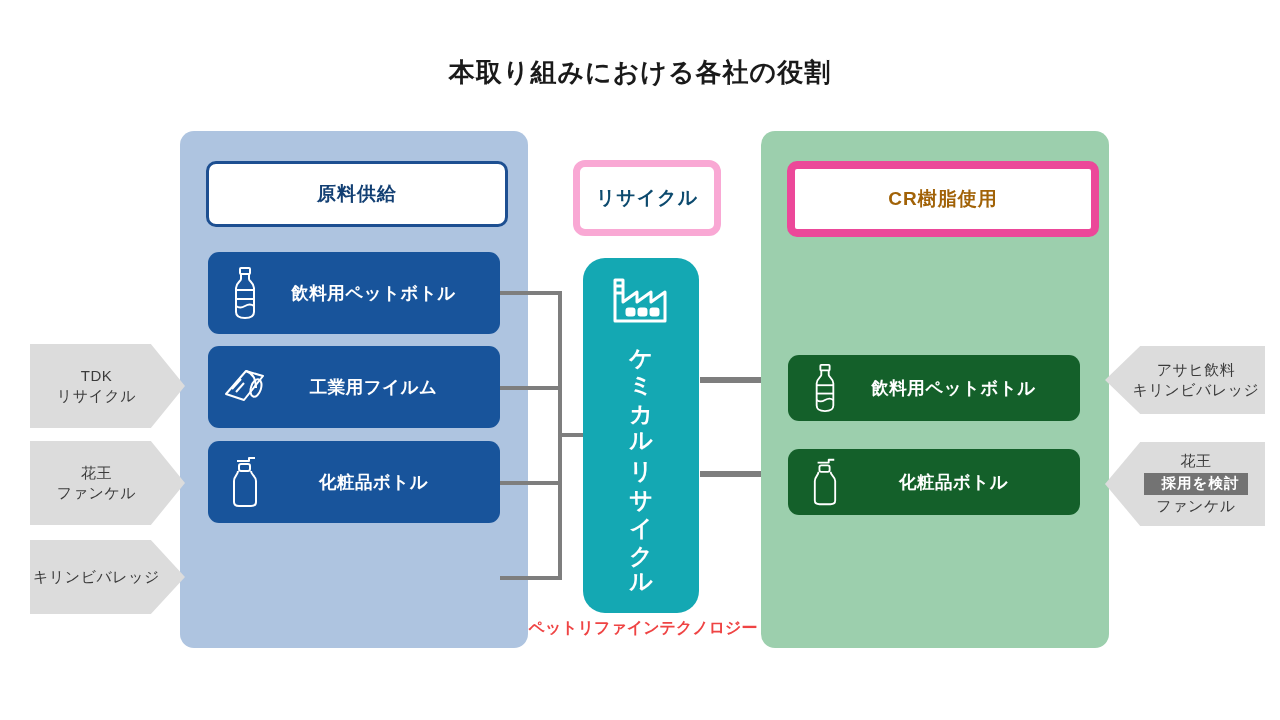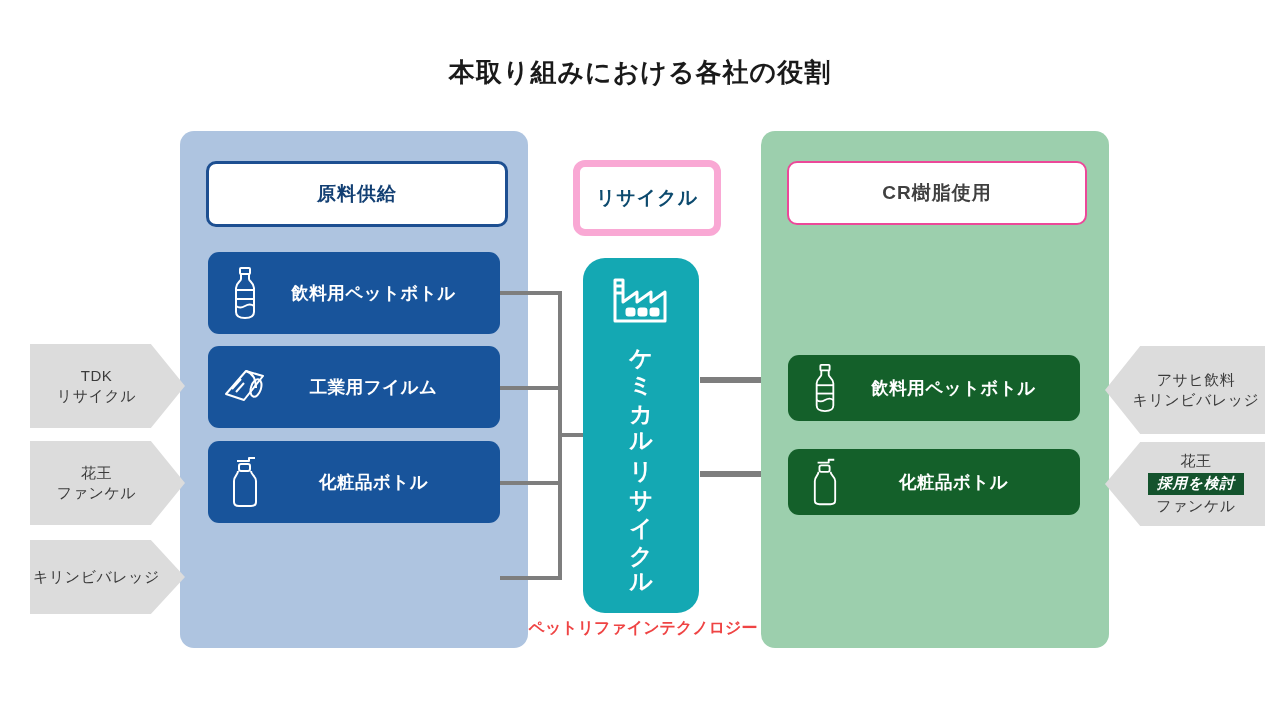--- a/index.html
+++ b/index.html
@@ -83,22 +83,22 @@
     height: 62px;
     border: 7px solid #f9a8d4;
     color: #0c4a6e;
     border-radius: 12px;
   }
   .chip-use {
     left: 787px;
     top: 161px;
     width: 296px;
     height: 60px;
-    border: 2px solid #ec4899;
-    color: #404040;
+    border: 8px solid #ec4899;
+    color: #a16207;
   }
 
   
   .item-card {
     position: absolute;
     border-radius: 11px;
     display: flex;
     align-items: center;
     color: #ffffff;
     font-size: 17.5px;
@@ -189,34 +189,33 @@
     box-sizing: border-box;
   }
   .tag-right {
     clip-path: polygon(22% 0, 100% 0, 100% 100%, 22% 100%, 0 50%);
     padding-left: 22px;
     box-sizing: border-box;
   }
   .tag-l1 { left: 30px; top: 344px; width: 155px; height: 84px; }
   .tag-l2 { left: 30px; top: 441px; width: 155px; height: 84px; }
   .tag-l3 { left: 30px; top: 540px; width: 155px; height: 74px; }
-  .tag-r1 { left: 1105px; top: 346px; width: 160px; height: 88px; }
+  .tag-r1 { left: 1105px; top: 346px; width: 160px; height: 68px; }
   .tag-r2 { left: 1105px; top: 442px; width: 160px; height: 84px; }
   .tag-line { display: block; white-space: nowrap; }
   .badge-consider {
     display: block;
-    background: #14532d;
+    background: #737373;
     color: #ffffff;
     font-size: 14.5px;
     font-weight: bold;
-    padding: 1px 9px 2px 9px;
+    padding: 1px 9px 2px 18px;
     margin: 1px 0;
     letter-spacing: 1px;
     white-space: nowrap;
-    font-style: italic;
   }
 
   
   .conn {
     position: absolute;
     background: #7e7e7e;
   }
   .conn-h { height: 4px; }
   .conn-v { width: 4px; }
 

